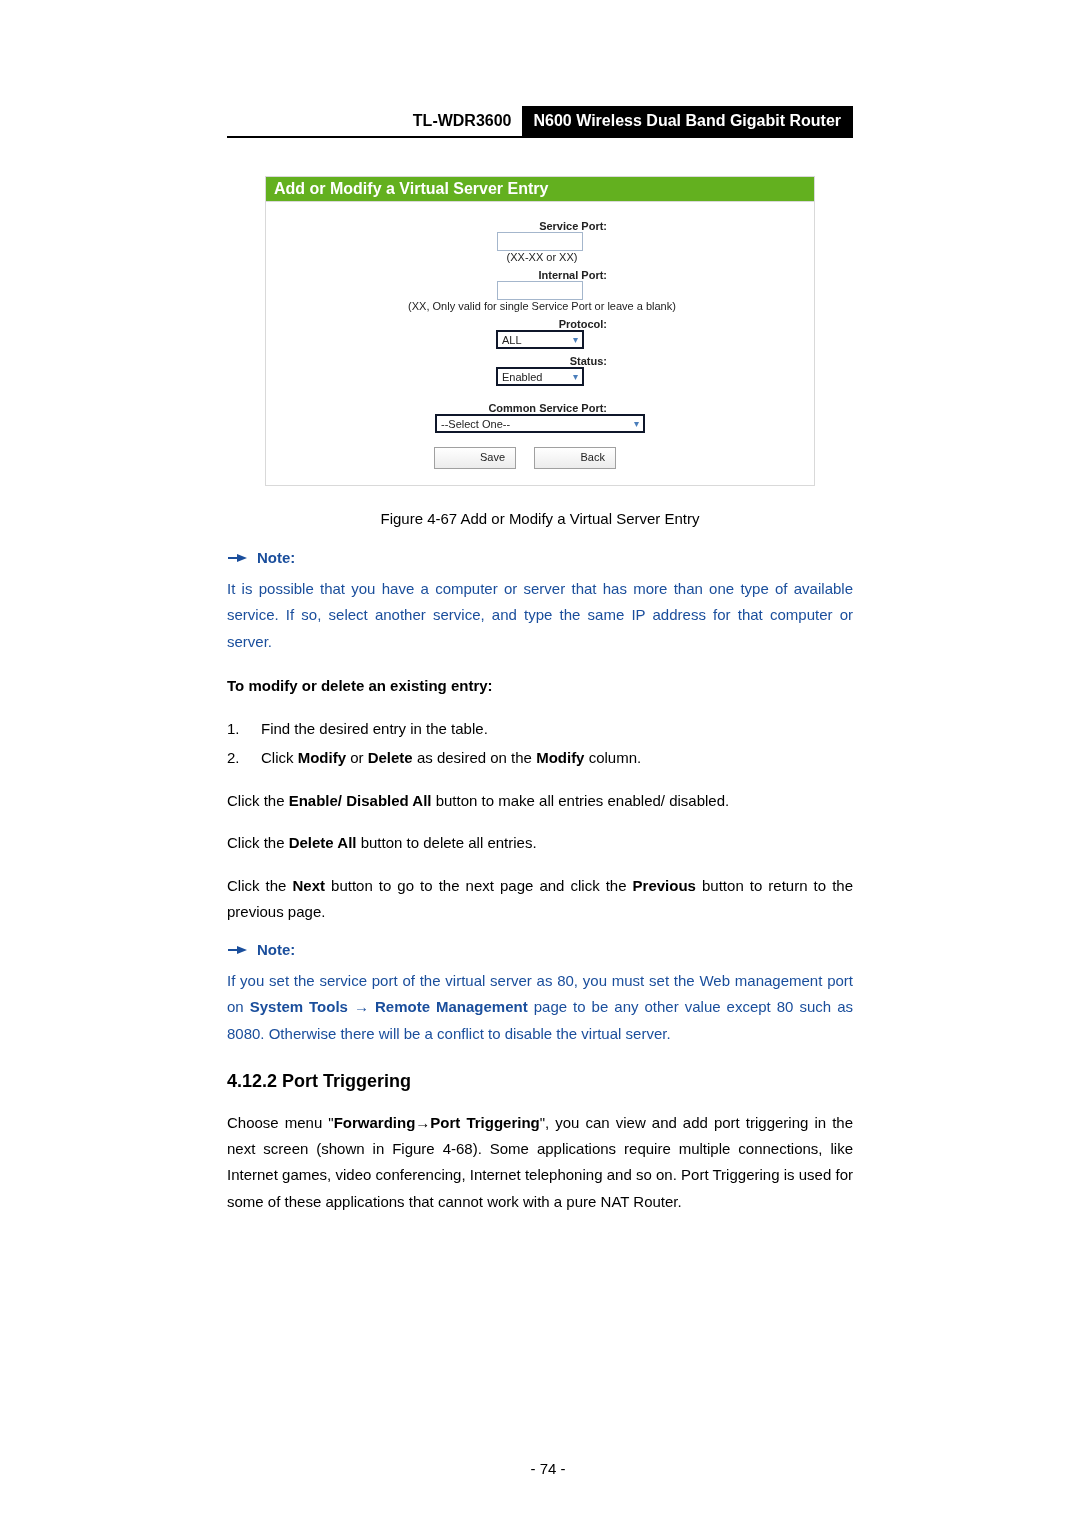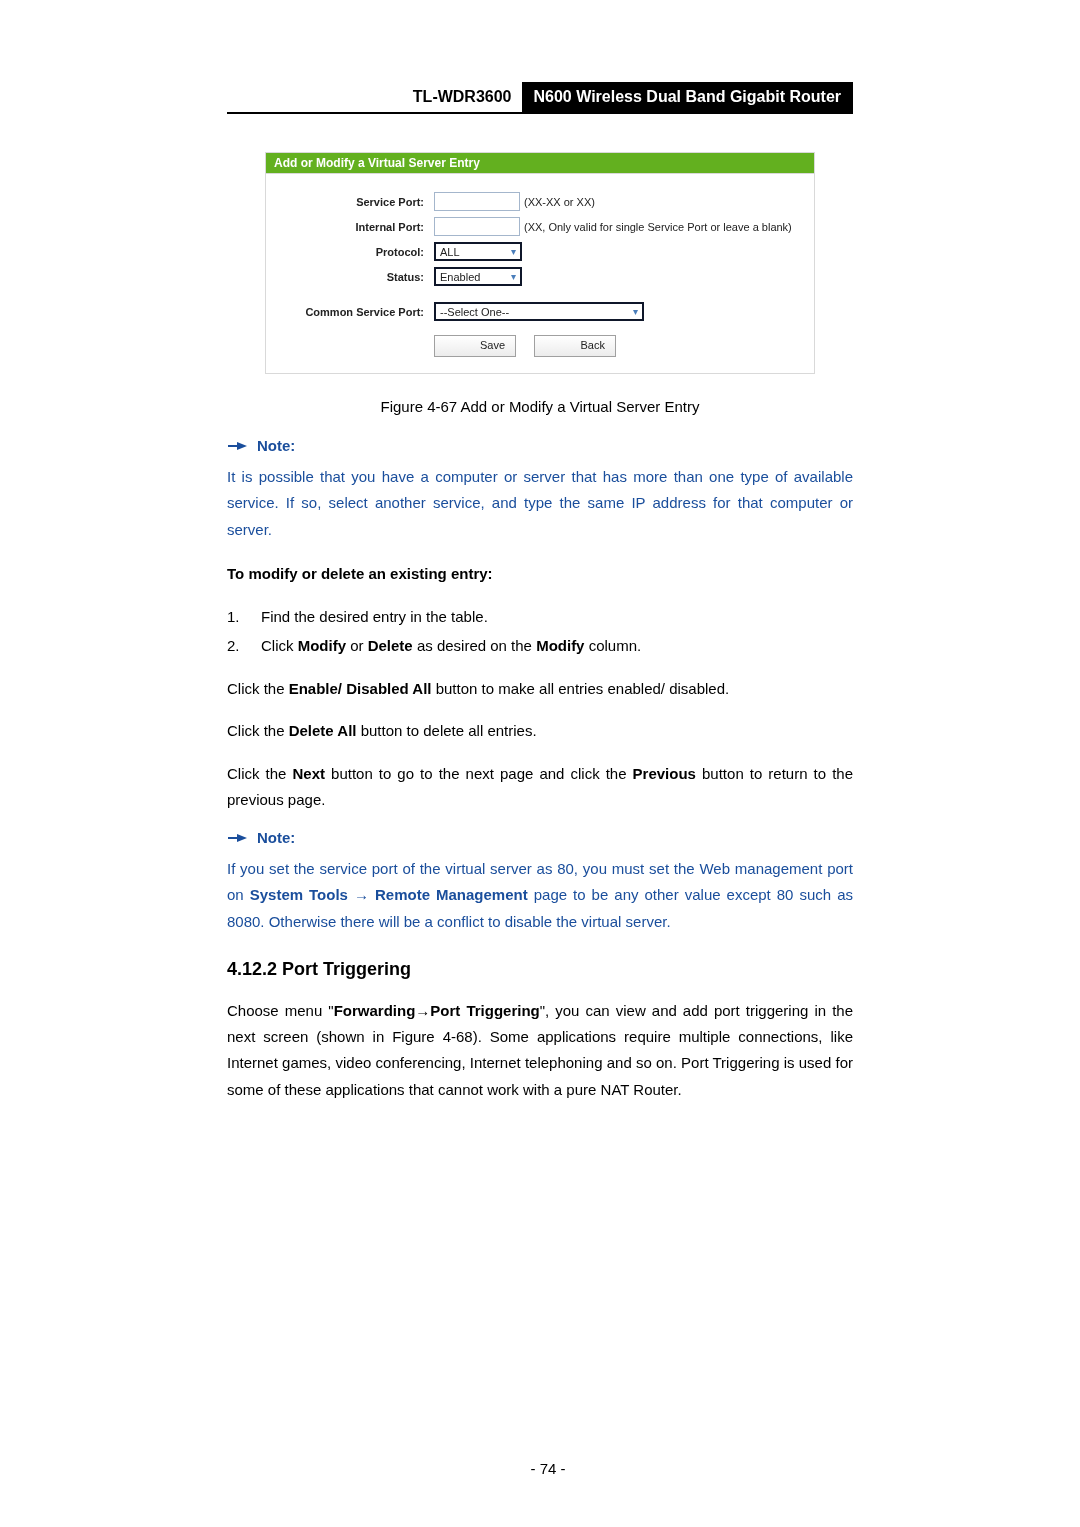--- a/index.html
+++ b/index.html
@@ -9,21 +9,21 @@
     font-size: 15px;
     color: #000;
     background: #fff;
   }
   .page {
     width: 856px;
     height: 1527px;
     margin: 0 auto;
     position: relative;
     box-sizing: border-box;
-    padding: 82px 115px 40px 115px;
+    padding: 106px 115px 40px 115px;
   }
   
   .hdr {
     display: flex;
     align-items: stretch;
     justify-content: flex-end;
     border-bottom: 2.5px solid #000;
     margin-bottom: 38px;
   }
   .hdr-model {
@@ -44,31 +44,32 @@
     margin: 0 auto 24px auto;
     border: 1px solid #d9d9d9;
     font-size: 11px;
     color: #222;
   }
   .panel-title {
     background: #63b01f;
     color: #fff;
     font-weight: bold;
     padding: 3px 8px;
-    font-size: 12px;
+    font-size: 16px;
     border-bottom: 1px solid #d9d9d9;
   }
   .panel-body {
     background: #fff;
     padding: 18px 14px 16px 14px;
   }
   .frow {
     display: flex;
     align-items: center;
     margin-bottom: 6px;
+    flex-direction: column;
   }
   .flabel {
     width: 144px;
     text-align: right;
     font-weight: bold;
     font-size: 11px;
     padding-right: 10px;
   }
   .finput {
     width: 110px;

